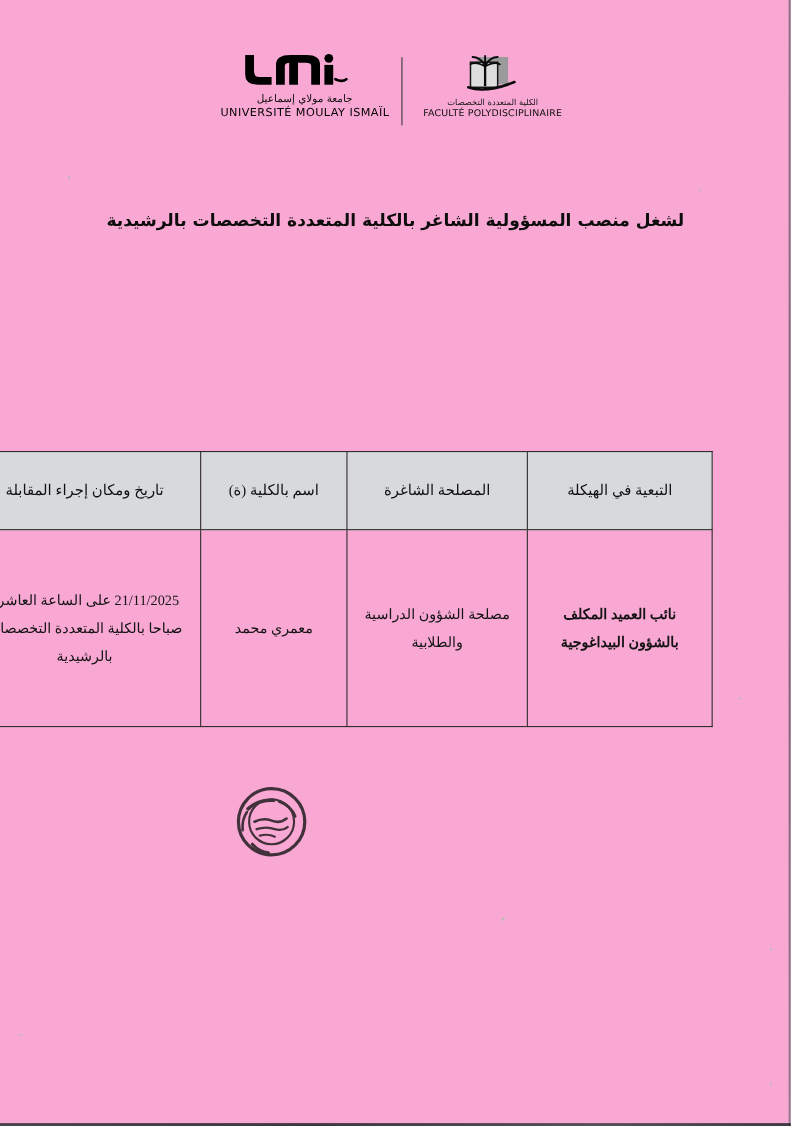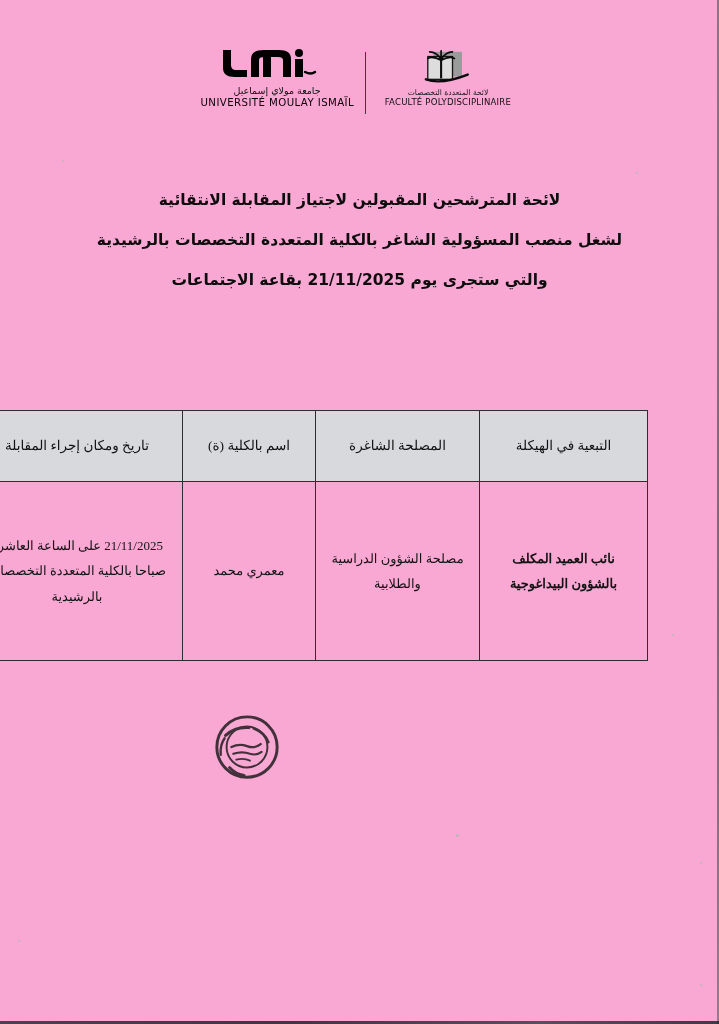--- a/index.html
+++ b/index.html
@@ -199,30 +199,28 @@
     <div class="logo-divider"></div>
 
     <div class="logo-fpd">
       <svg class="fpd-mark" viewBox="0 0 90 40">
         <rect x="30" y="4" width="30" height="26" fill="#9a9a9a"></rect>
         <rect x="24" y="9" width="26" height="24" fill="#d9d9d9" stroke="#1a1a1a" stroke-width="1.4"></rect>
         <path d="M38 32 L38 12" stroke="#111" stroke-width="2.2"></path>
         <path d="M38 13 q-9 -5 -14 -2 M38 13 q9 -5 14 -2 M38 12 q-5 -8 -12 -8 M38 12 q5 -8 12 -8 M38 12 q0 -9 0 -9" stroke="#111" stroke-width="1.8" fill="none" stroke-linecap="round"></path>
         <path d="M22 33 q16 6 44 -5" stroke="#111" stroke-width="2.6" fill="none" stroke-linecap="round"></path>
       </svg>
-      <div class="logo-ar">لائحة المتعددة التخصصات</div>
+      <div class="logo-ar">الكلية المتعددة التخصصات</div>
       <div class="logo-fr">FACULTÉ POLYDISCIPLINAIRE</div>
     </div>
 
   </div>
 
   <div class="title-block">
-    <p class="title-line">لائحة المترشحين المقبولين لاجتياز المقابلة الانتقائية</p>
     <p class="title-line">لشغل منصب المسؤولية الشاغر بالكلية المتعددة التخصصات بالرشيدية</p>
-    <p class="title-line">والتي ستجرى يوم 21/11/2025 بقاعة الاجتماعات</p>
   </div>
 
   <div class="tbl-wrap">
     <table class="listing">
       <thead>
         <tr>
           <th class="w-structure">التبعية في الهيكلة</th>
           <th class="w-service">المصلحة الشاغرة</th>
           <th class="w-name">اسم بالكلية (ة)</th>
           <th class="w-datetime">تاريخ ومكان إجراء المقابلة</th>

